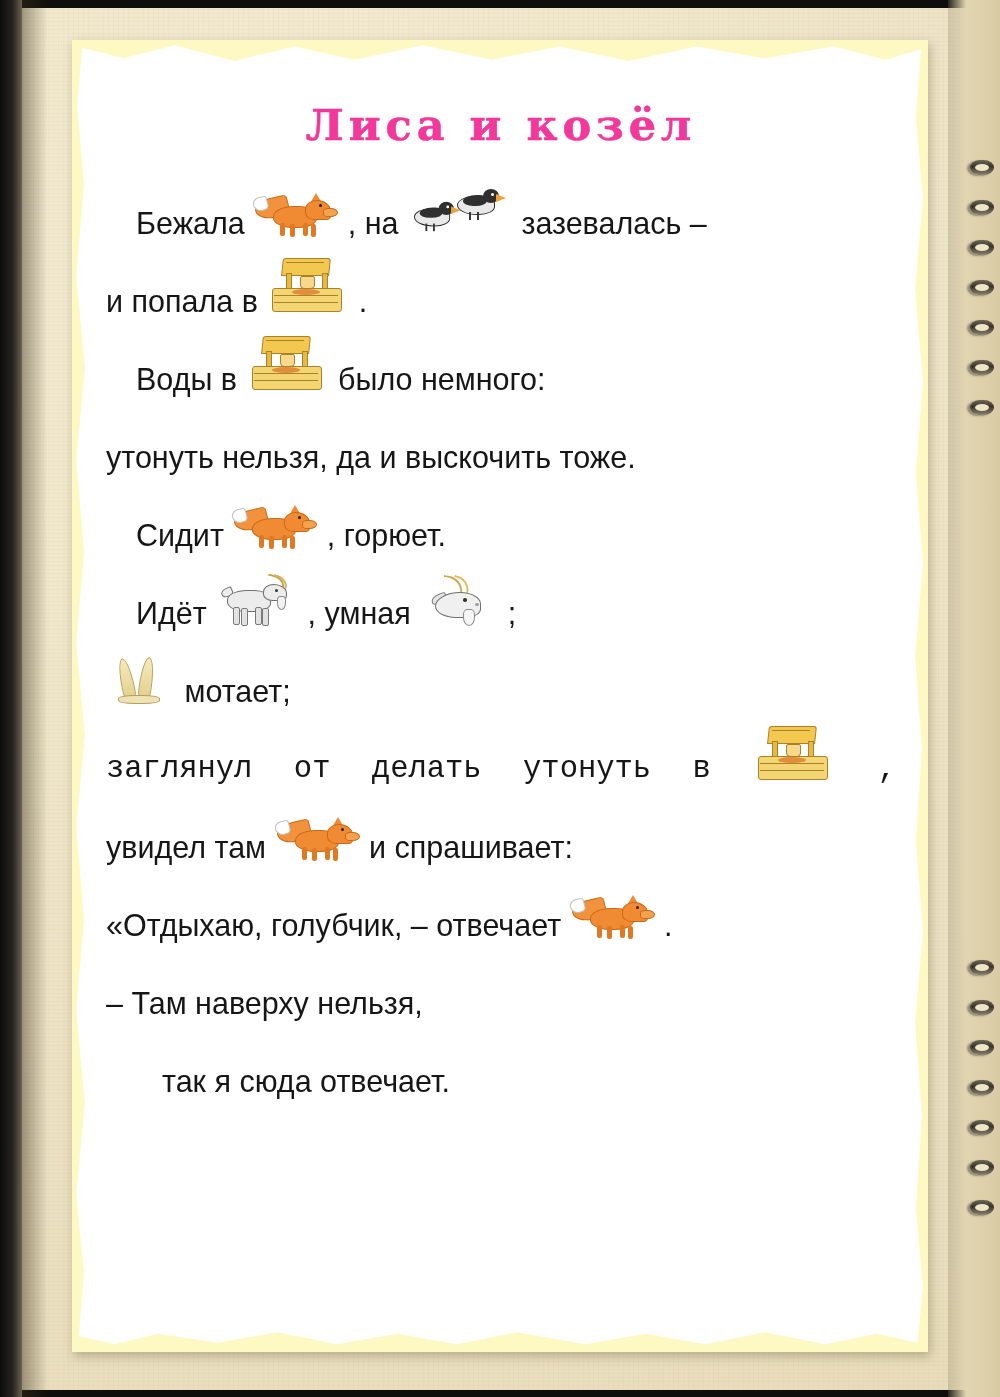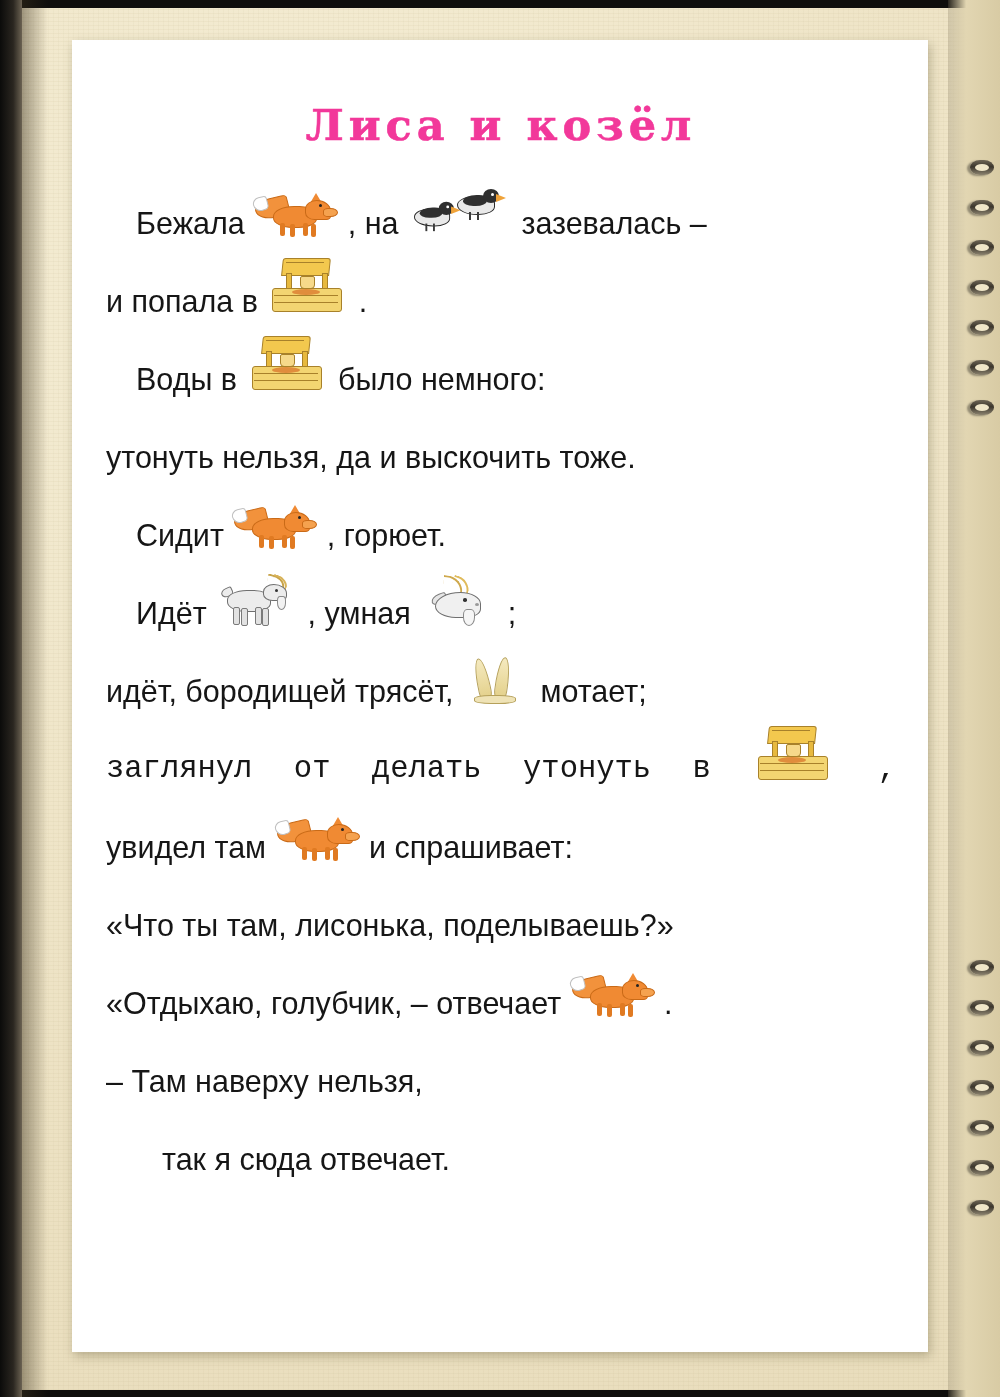--- a/index.html
+++ b/index.html
@@ -84,21 +84,21 @@
     background: #efe6c8;
   }
 
   
   .sheet {
     position: absolute;
     left: 72px;
     top: 40px;
     width: 856px;
     height: 1312px;
-    background: #ffffff;
+    background: #fef9c3;
     box-shadow: 2px 4px 10px rgba(90,80,50,0.35);
   }
   
   .sheet-clip {
     position: absolute;
     inset: 0;
     background: #fff;
     clip-path: polygon(
       1.2% 0.6%, 6% 1.4%, 12% 0.4%, 19% 1.6%, 26% 0.5%, 33% 1.5%, 41% 0.4%,
       49% 1.5%, 57% 0.5%, 65% 1.6%, 73% 0.5%, 81% 1.4%, 89% 0.5%, 95% 1.5%, 99.2% 0.7%,
@@ -480,42 +480,41 @@
 
     <div class="content">
       <div class="title">Лиса и козёл</div>
       <div class="story" id="story-body">
           <div class="line indent"><span class="txt">Бежала </span><span class="pic fox"><span class="tail"></span><span class="tailtip"></span><span class="body"></span><span class="leg l1"></span><span class="leg l2"></span><span class="leg l3"></span><span class="leg l4"></span><span class="ear"></span><span class="ear2"></span><span class="head"></span><span class="snout"></span><span class="eye"></span></span><span class="txt"> , на </span><span class="pic crows"><span class="crow a"><span class="cbody"></span><span class="cwing"></span><span class="chead"></span><span class="cbeak"></span><span class="ceye"></span><span class="cleg cl1"></span><span class="cleg cl2"></span></span><span class="crow b"><span class="cbody"></span><span class="cwing"></span><span class="chead"></span><span class="cbeak"></span><span class="ceye"></span><span class="cleg cl1"></span><span class="cleg cl2"></span></span></span><span class="txt"> зазевалась –</span></div>
           <div class="line"><span class="txt">и попала в </span><span class="pic well"><span class="roof"></span><span class="roofline"></span><span class="post p1"></span><span class="post p2"></span><span class="bucket"></span><span class="box"></span><span class="water"></span><span class="boxline bl1"></span><span class="boxline bl2"></span></span><span class="txt"> .</span></div>
           <div class="line indent"><span class="txt">Воды в </span><span class="pic well"><span class="roof"></span><span class="roofline"></span><span class="post p1"></span><span class="post p2"></span><span class="bucket"></span><span class="box"></span><span class="water"></span><span class="boxline bl1"></span><span class="boxline bl2"></span></span><span class="txt"> было немного:</span></div>
           <div class="line"><span class="txt">утонуть нельзя, да и выскочить тоже.</span></div>
           <div class="line indent"><span class="txt">Сидит </span><span class="pic fox"><span class="tail"></span><span class="tailtip"></span><span class="body"></span><span class="leg l1"></span><span class="leg l2"></span><span class="leg l3"></span><span class="leg l4"></span><span class="ear"></span><span class="ear2"></span><span class="head"></span><span class="snout"></span><span class="eye"></span></span><span class="txt"> , горюет.</span></div>
           <div class="line indent"><span class="txt">Идёт </span><span class="pic goat"><span class="gtail"></span><span class="gbody"></span><span class="gleg gl1"></span><span class="gleg gl2"></span><span class="gleg gl3"></span><span class="gleg gl4"></span><span class="ghorn"></span><span class="ghorn2"></span><span class="ghead"></span><span class="geye"></span><span class="gbeard"></span></span><span class="txt"> , умная </span><span class="pic goathead"><span class="hhorn"></span><span class="hhorn2"></span><span class="hear"></span><span class="hd"></span><span class="heye"></span><span class="hnose"></span><span class="hbeard"></span></span><span class="txt"> ;</span></div>
-          <div class="line"><span class="txt">идёт, бородищей трясёт, </span><span class="pic horns"><span class="h ha"></span><span class="h hb"></span><span class="base"></span></span><span class="txt"> мотает;</span></div>
+          <div class="line"><span class="pic horns"><span class="h ha"></span><span class="h hb"></span><span class="base"></span></span><span class="txt"> мотает;</span></div>
           <div class="line justify">
             <span class="txt">заглянул</span>
             <span class="txt">от</span>
             <span class="txt">делать</span>
             <span class="txt">утонуть</span>
             <span class="txt">в</span>
             <span class="pic well">
               <span class="roof"></span>
               <span class="roofline"></span>
               <span class="post p1"></span>
               <span class="post p2"></span>
               <span class="bucket"></span>
               <span class="box"></span>
               <span class="water"></span>
               <span class="boxline bl1"></span>
               <span class="boxline bl2"></span>
             </span>
             <span class="txt">,</span>
           </div>
           <div class="line"><span class="txt">увидел там </span><span class="pic fox"><span class="tail"></span><span class="tailtip"></span><span class="body"></span><span class="leg l1"></span><span class="leg l2"></span><span class="leg l3"></span><span class="leg l4"></span><span class="ear"></span><span class="ear2"></span><span class="head"></span><span class="snout"></span><span class="eye"></span></span><span class="txt"> и спрашивает:</span></div>
-          <div class="line"><span class="txt">«Что ты там, лисонька, поделываешь?»</span></div>
           <div class="line"><span class="txt">«Отдыхаю, голубчик, – отвечает </span><span class="pic fox"><span class="tail"></span><span class="tailtip"></span><span class="body"></span><span class="leg l1"></span><span class="leg l2"></span><span class="leg l3"></span><span class="leg l4"></span><span class="ear"></span><span class="ear2"></span><span class="head"></span><span class="snout"></span><span class="eye"></span></span><span class="txt"> .</span></div>
           <div class="line"><span class="txt">– Там наверху нельзя,</span></div>
           <div class="line indent2"><span class="txt">так я сюда отвечает.</span></div>
         </div>
     </div>
   </div>
 
 </div>
 
 </body></html>

